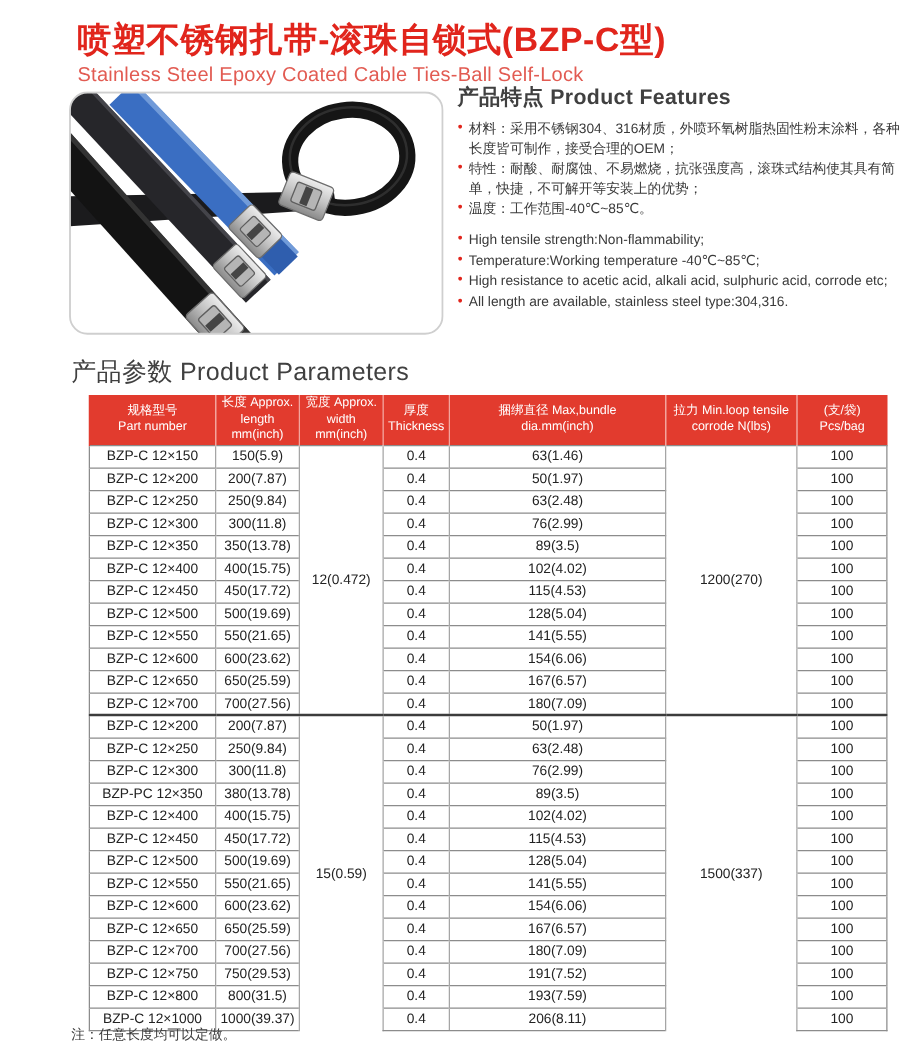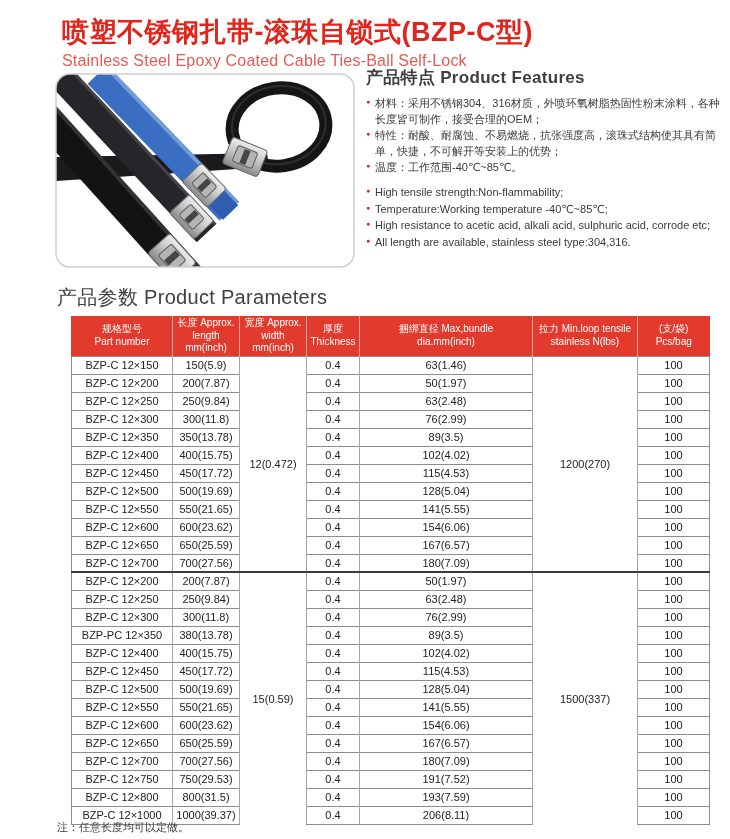--- a/index.html
+++ b/index.html
@@ -145,21 +145,21 @@
         <th>
             <div>厚度</div>
             <div>Thickness</div>
           </th>
         <th>
             <div>捆绑直径 Max,bundle</div>
             <div>dia.mm(inch)</div>
           </th>
         <th>
             <div>拉力 Min.loop tensile</div>
-            <div>stainless N(lbs)</div>
+            <div>corrode N(lbs)</div>
           </th>
         <th>
             <div>(支/袋)</div>
             <div>Pcs/bag</div>
           </th>
       </tr>
     </thead>
     <tbody>
         <tr>
           <td>BZP-C 12×150</td>

